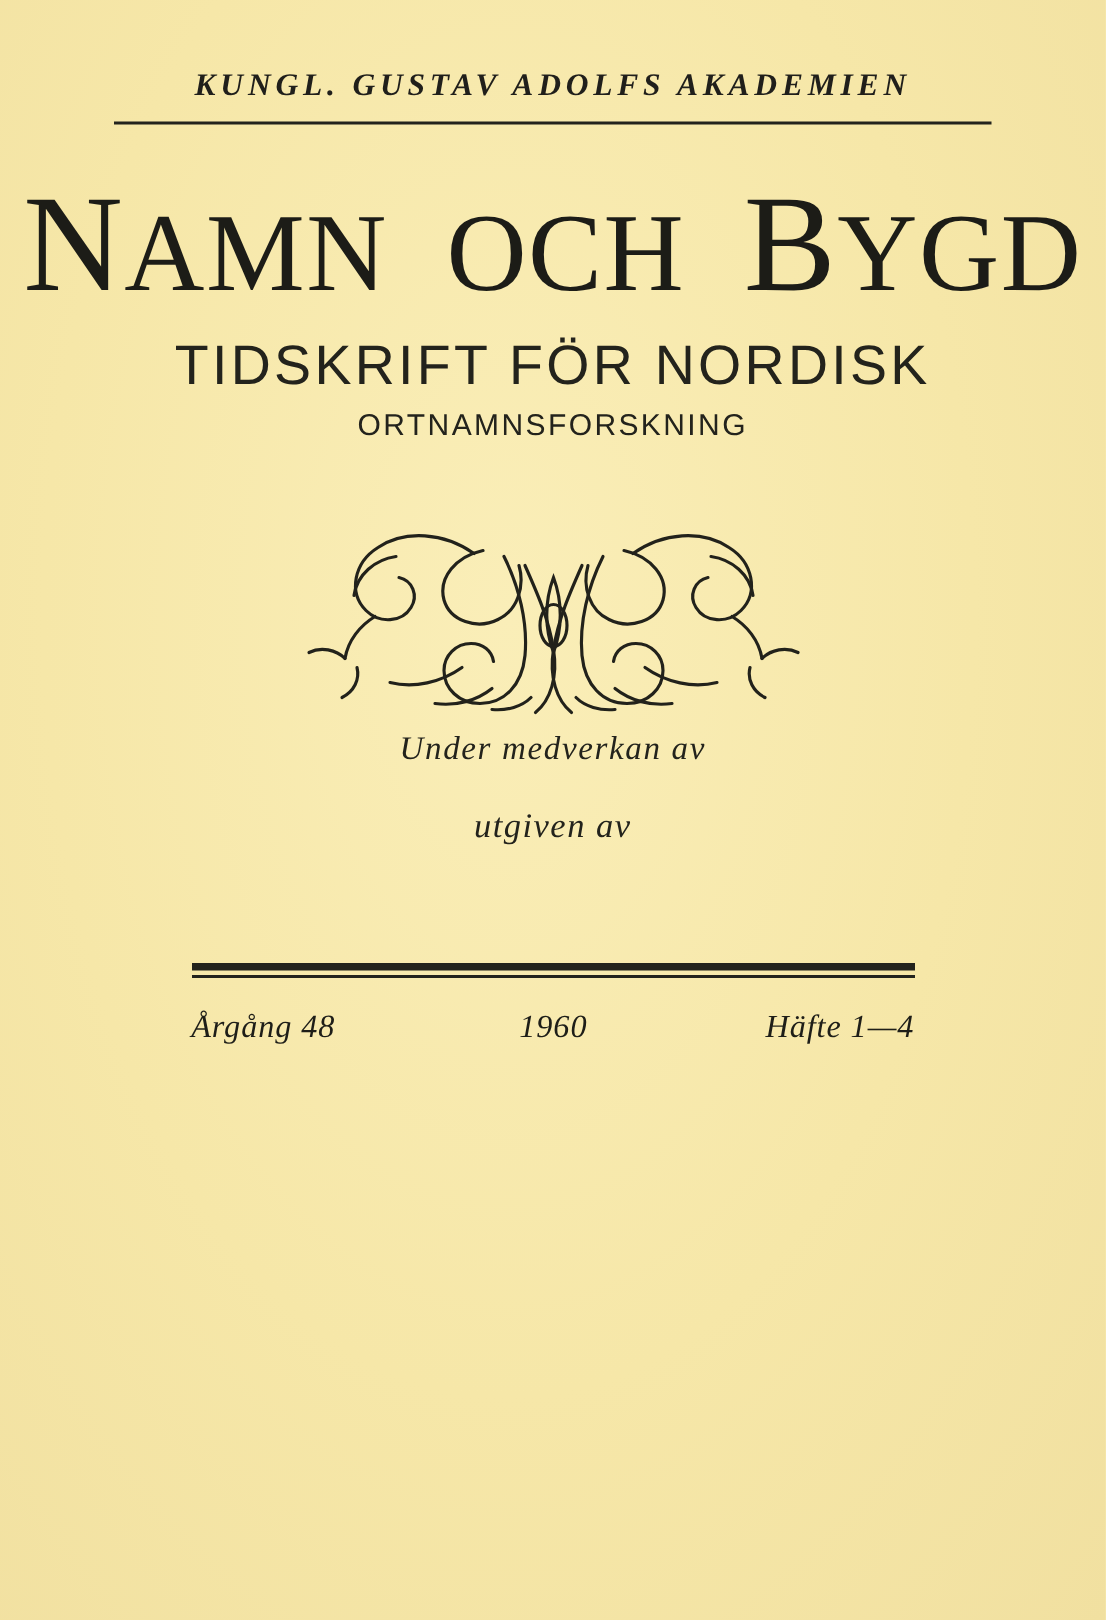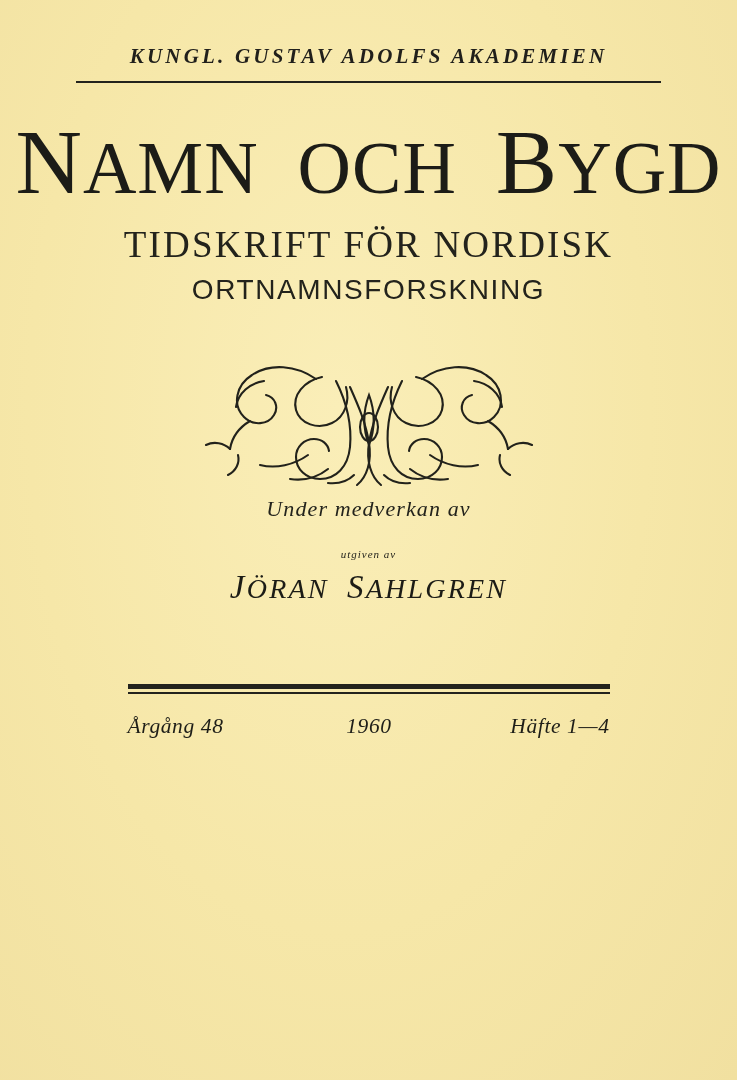--- a/index.html
+++ b/index.html
@@ -59,31 +59,31 @@
     letter-spacing: 1px;
     color: #1c1c17;
     font-weight: normal;
     white-space: nowrap;
   }
   .maintitle .cap {
     font-size: 92px;
   }
   .sub1 {
     margin-top: 16px;
-    font-family: Liberation Serif, serif;
+    font-family: Liberation Sans, sans-serif;
     font-size: 37px;
     letter-spacing: 2.2px;
     color: #23231c;
     white-space: nowrap;
     text-align: center;
   }
   .sub2 {
     margin-top: 8px;
     font-family: "Liberation Sans", sans-serif;
-    font-size: 28px;
+    font-size: 20px;
     letter-spacing: 1.6px;
     color: #23231c;
     white-space: nowrap;
   }
 
   
   .ornament {
     margin-top: 26px;
     height: 160px;
     display: flex;
@@ -104,21 +104,21 @@
     margin-top: 14px;
     font-style: italic;
     font-size: 22px;
     line-height: 1.45;
     letter-spacing: 0.4px;
     color: #1e1e18;
   }
   .utgiven {
     margin-top: 26px;
     font-style: italic;
-    font-size: 11px;
+    font-size: 23px;
     letter-spacing: 1px;
     color: #23231c;
   }
   .editor-name {
     margin-top: 9px;
     font-style: italic;
     font-size: 28px;
     letter-spacing: 2.2px;
     color: #1c1c16;
   }
@@ -211,23 +211,20 @@
         <path d="M150 140c-6 6-16 9-26 8"></path>
         <path d="M180 140c6 6 16 9 26 8"></path>
       </svg>
     </div>
 
     <div class="under-label">Under medverkan av</div>
     <div class="editors">
     </div>
 
     <div class="utgiven">utgiven av</div>
-    <div class="editor-name">
-      <span class="cap">J</span><span>ÖRAN</span>&nbsp;&nbsp;<span class="cap">S</span><span>AHLGREN</span>
-    </div>
 
     <div class="publishers">
     </div>
 
     <div class="rule-double">
       <div class="thick"></div>
       <div class="gap"></div>
       <div class="thin"></div>
     </div>
 

